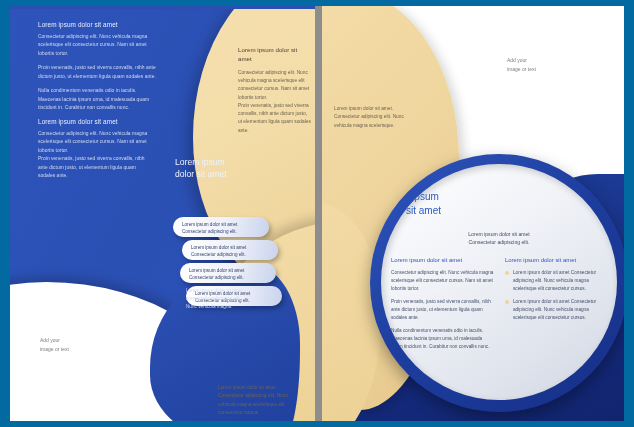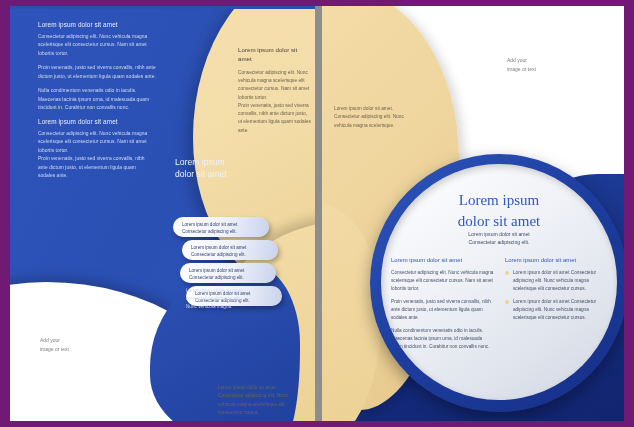--- a/index.html
+++ b/index.html
@@ -2,21 +2,21 @@
 <html><head>
 <meta charset="utf-8">
 <style>
   * { margin:0; padding:0; box-sizing:border-box; }
   html, body {
     width:634px; height:427px;
     background:#9a9a9a;
     font-family:"Liberation Sans", sans-serif;
     overflow:hidden;
   }
-  #root { position:relative; width:634px; height:427px; background:#701a75; }
+  #root { position:relative; width:634px; height:427px; background:#0369a1; }
 
   
   .page {
     position:absolute; top:6px; height:415px;
     overflow:hidden; background:#fff;
   }
   #page-left  { left:10px;  width:305px; }
   #page-right { left:322px; width:302px; }
 
   .gutter {
@@ -141,22 +141,22 @@
   .circle-inner {
     position:absolute; left:11px; top:10px;
     width:236px; height:236px; border-radius:50%;
     background:linear-gradient(145deg,#ffffff 0%,#f0f2f7 40%,#dfe3ec 75%,#cfd5e2 100%);
     box-shadow:inset 2px 3px 7px rgba(0,0,0,.18);
     overflow:hidden;
   }
 
   .c-title {
     position:absolute; left:0; top:26px; width:100%;
-    text-align:center; color:#2f58c4; font-size:15px;
-    line-height:1.42; font-weight:400;font-family:Liberation Serif, serif;
+    color:#2f58c4; font-size:10px;
+    line-height:1.42; font-weight:400;
   }
   .c-sub {
     position:absolute; left:0; top:66px; width:100%;
     text-align:center; color:#3f4a63; font-size:5.1px; line-height:1.62;
   }
   .c-cols { position:absolute; left:10px; top:92px; width:218px; display:flex; gap:10px; }
   .c-col { width:104px; }
   .c-h { color:#3155bf; font-size:5.9px; line-height:1.45; margin-bottom:4px; }
   .c-p { color:#44506b; font-size:4.7px; line-height:1.72; margin-bottom:5px; }
   .c-li { display:flex; gap:4px; margin-bottom:5px; }

